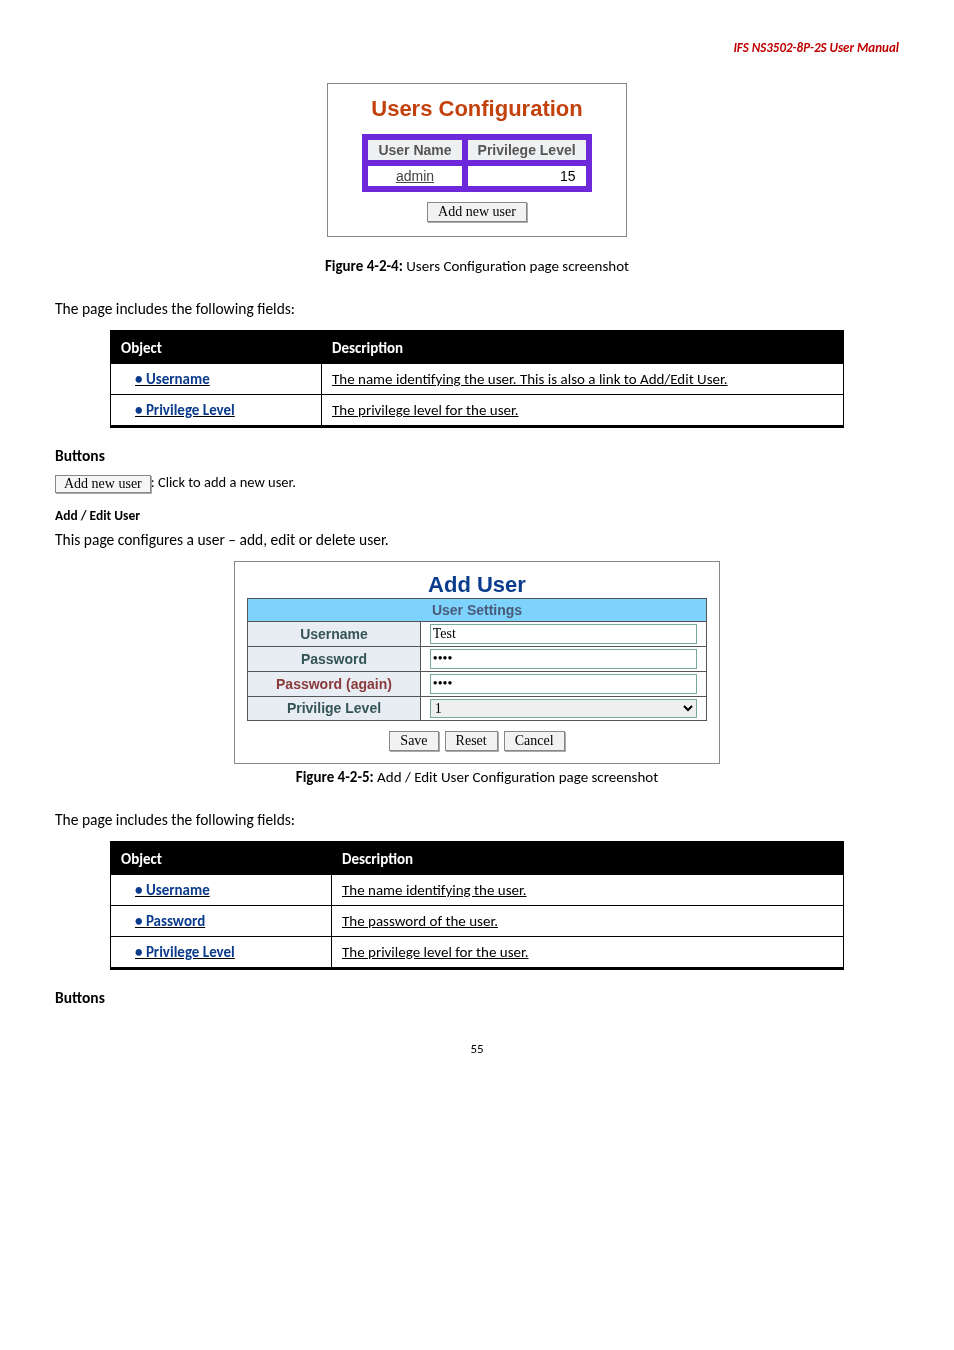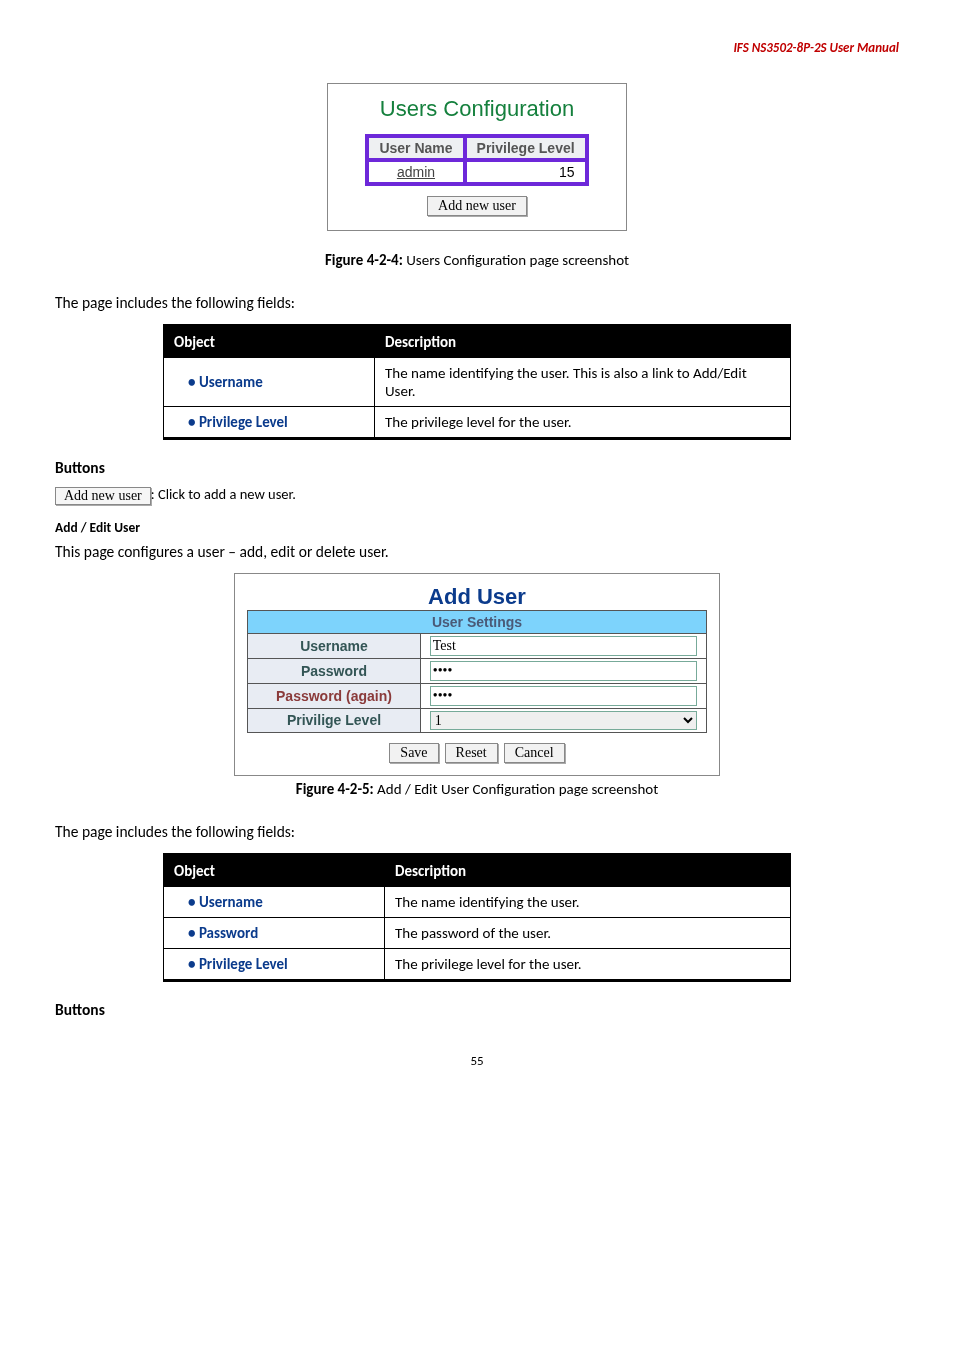--- a/index.html
+++ b/index.html
@@ -24,34 +24,34 @@
     margin-bottom: 28px;
   }
   .panel-users-config {
     width: 270px;
     margin: 0 auto 20px auto;
     border: 1px solid #888;
     padding: 12px 14px 14px 14px;
     text-align: center;
   }
   .panel-users-config .title {
-    color: #15803d;
+    color: #c2410c;
     font-family: Arial, sans-serif;
-    font-weight: normal;
+    font-weight: bold;
     font-size: 22px;
     margin-bottom: 12px;
   }
   .uc-table {
     margin: 0 auto;
     border-collapse: collapse;
     font-family: Arial, sans-serif;
     font-size: 14px;
   }
   .uc-table th, .uc-table td {
-    border: 4px solid #6d28d9;
+    border: 6px solid #6d28d9;
     padding: 2px 10px;
   }
   .uc-table th {
     background: #eef0f2;
     color: #555;
     font-weight: bold;
   }
   .uc-table td.name { text-align: center; color: #444; }
   .uc-table td.name span { text-decoration: underline; margin-top: 24px; }
   .uc-table td.level { text-align: right; }
@@ -66,25 +66,26 @@
   }
   .btn-wrap { margin-top: 10px; }
   .fig-caption {
     text-align: center;
     font-size: 15px;
     margin: 8px 0 24px 0;
   }
   .fig-caption b { font-weight: bold; }
   .body-text { margin: 8px 0 12px 0; font-size: 15.5px; }
   .obj-table {
-    width: 628px;
+    width: 734px;
     margin: 8px auto 18px auto;
     border-collapse: collapse;
     border-top: 3px solid #000;
     border-bottom: 3px solid #000;
+    text-decoration: underline;
   }
   .obj-table th, .obj-table td {
     border: 1px solid #000;
     padding: 6px 10px;
     font-size: 15px;
     text-align: left;
   }
   .obj-table th {
     background: #000;
     color: #fff;

